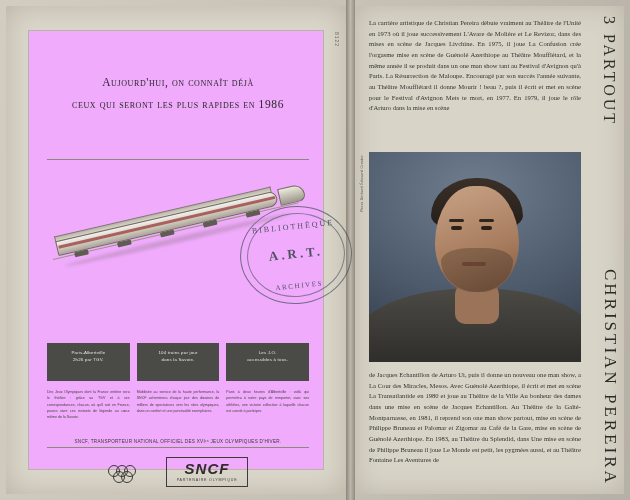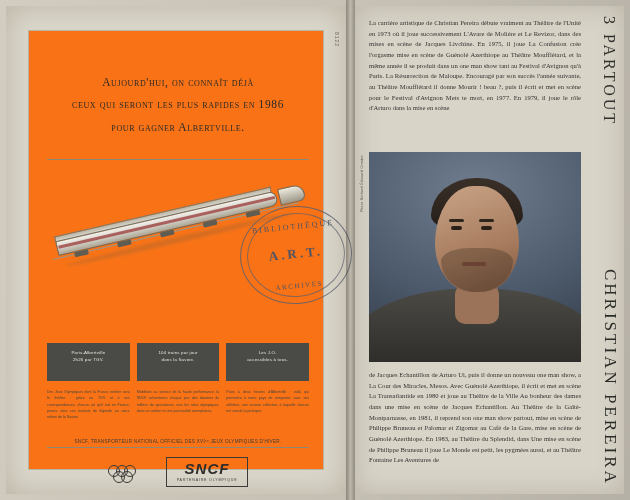--- a/index.html
+++ b/index.html
@@ -22,21 +22,21 @@
     position: absolute;
     left: 6px; top: 6px;
     width: 340px; height: 488px;
     background: #dcd8cc;
     box-shadow: inset 0 0 30px rgba(120,110,90,0.35);
   }
   .ad-frame {
     position: absolute;
     left: 22px; top: 24px;
     width: 296px; height: 440px;
-    background: #f97316;
+    background: #f0abfc;
     border: 1px solid #b9b3a3;
   }
   .ad-headline {
     position: absolute;
     left: 18px; top: 40px;
     width: 262px;
     text-align: center;
     color: #2a2a28;
     font-variant: small-caps;
     line-height: 1.95;
@@ -398,21 +398,20 @@
 
   <div class="left-page">
 
     <div class="side-code">8122</div>
 
     <div class="ad-frame">
 
       <div class="ad-headline">
         <span class="l1">Aujourd'hui, on connaît déjà</span>
         <span class="l2">ceux qui seront les plus rapides en 1986</span>
-        <span class="l3">pour gagner Albertville.</span>
       </div>
 
       <div class="hairline top"></div>
 
       <div class="train-area">
         <div class="track-line"></div>
         <div class="tgv">
           <div class="shadow"></div>
           <div class="roof"></div>
           <div class="body"></div>

